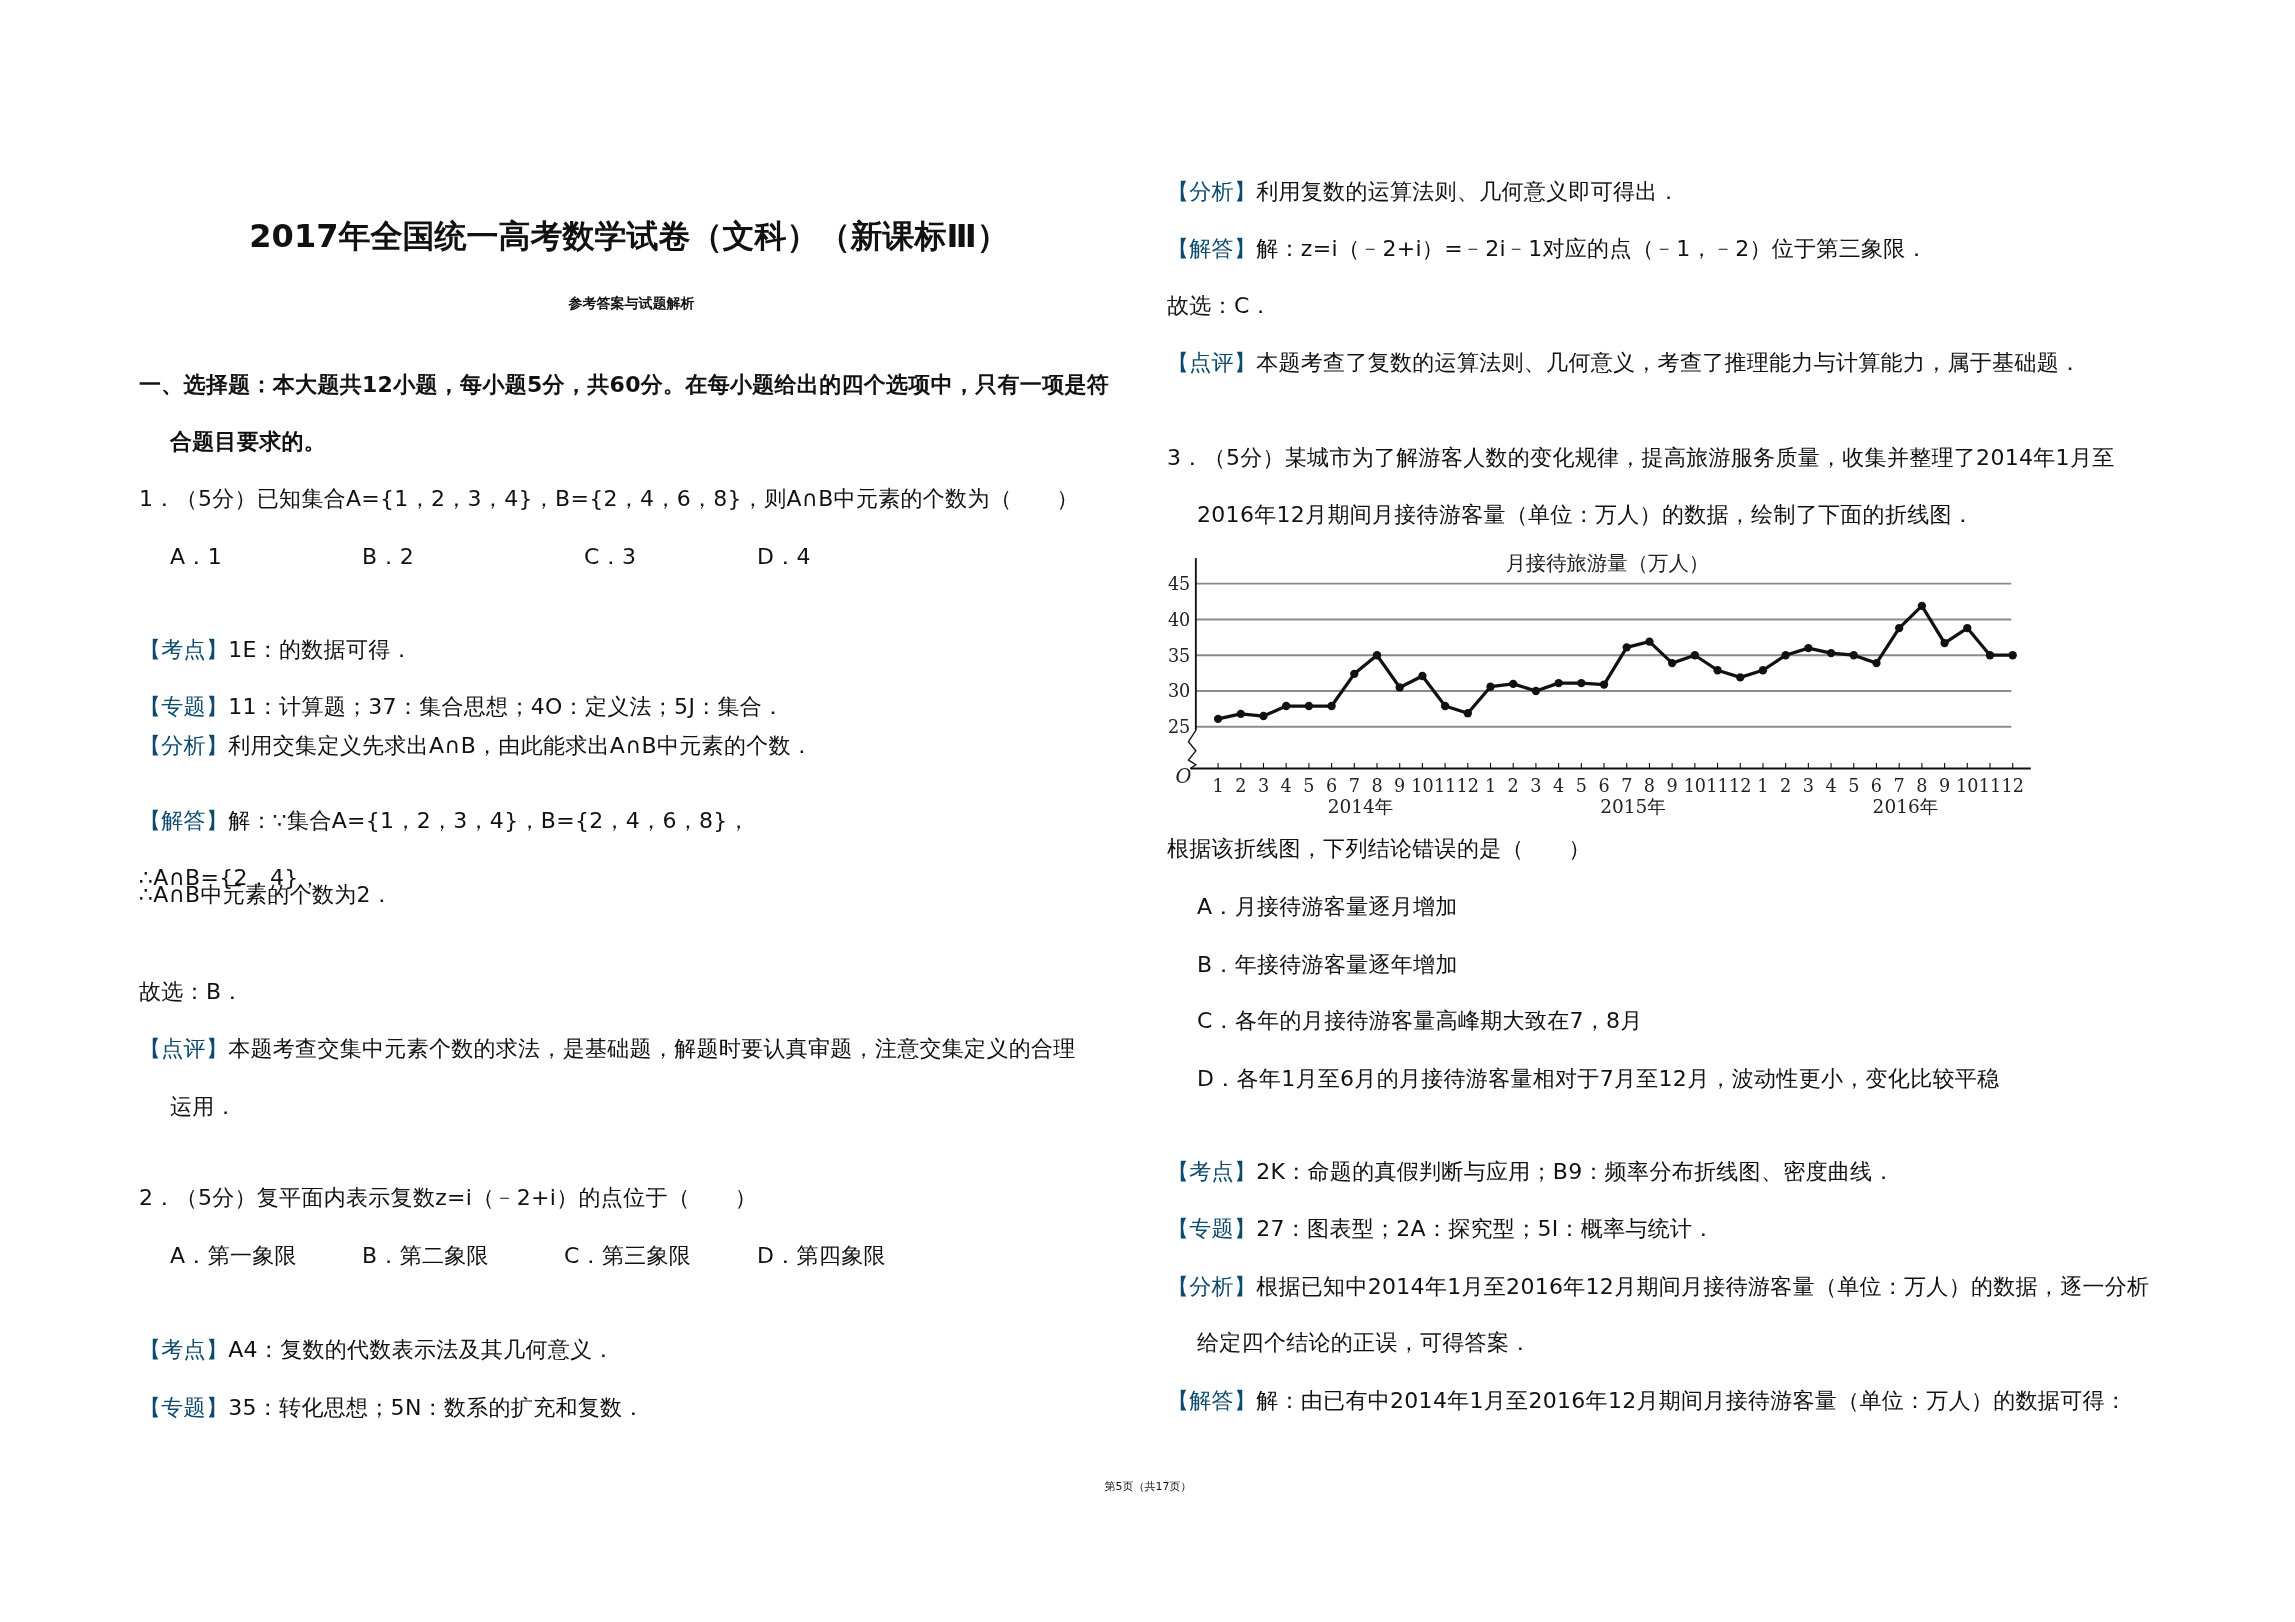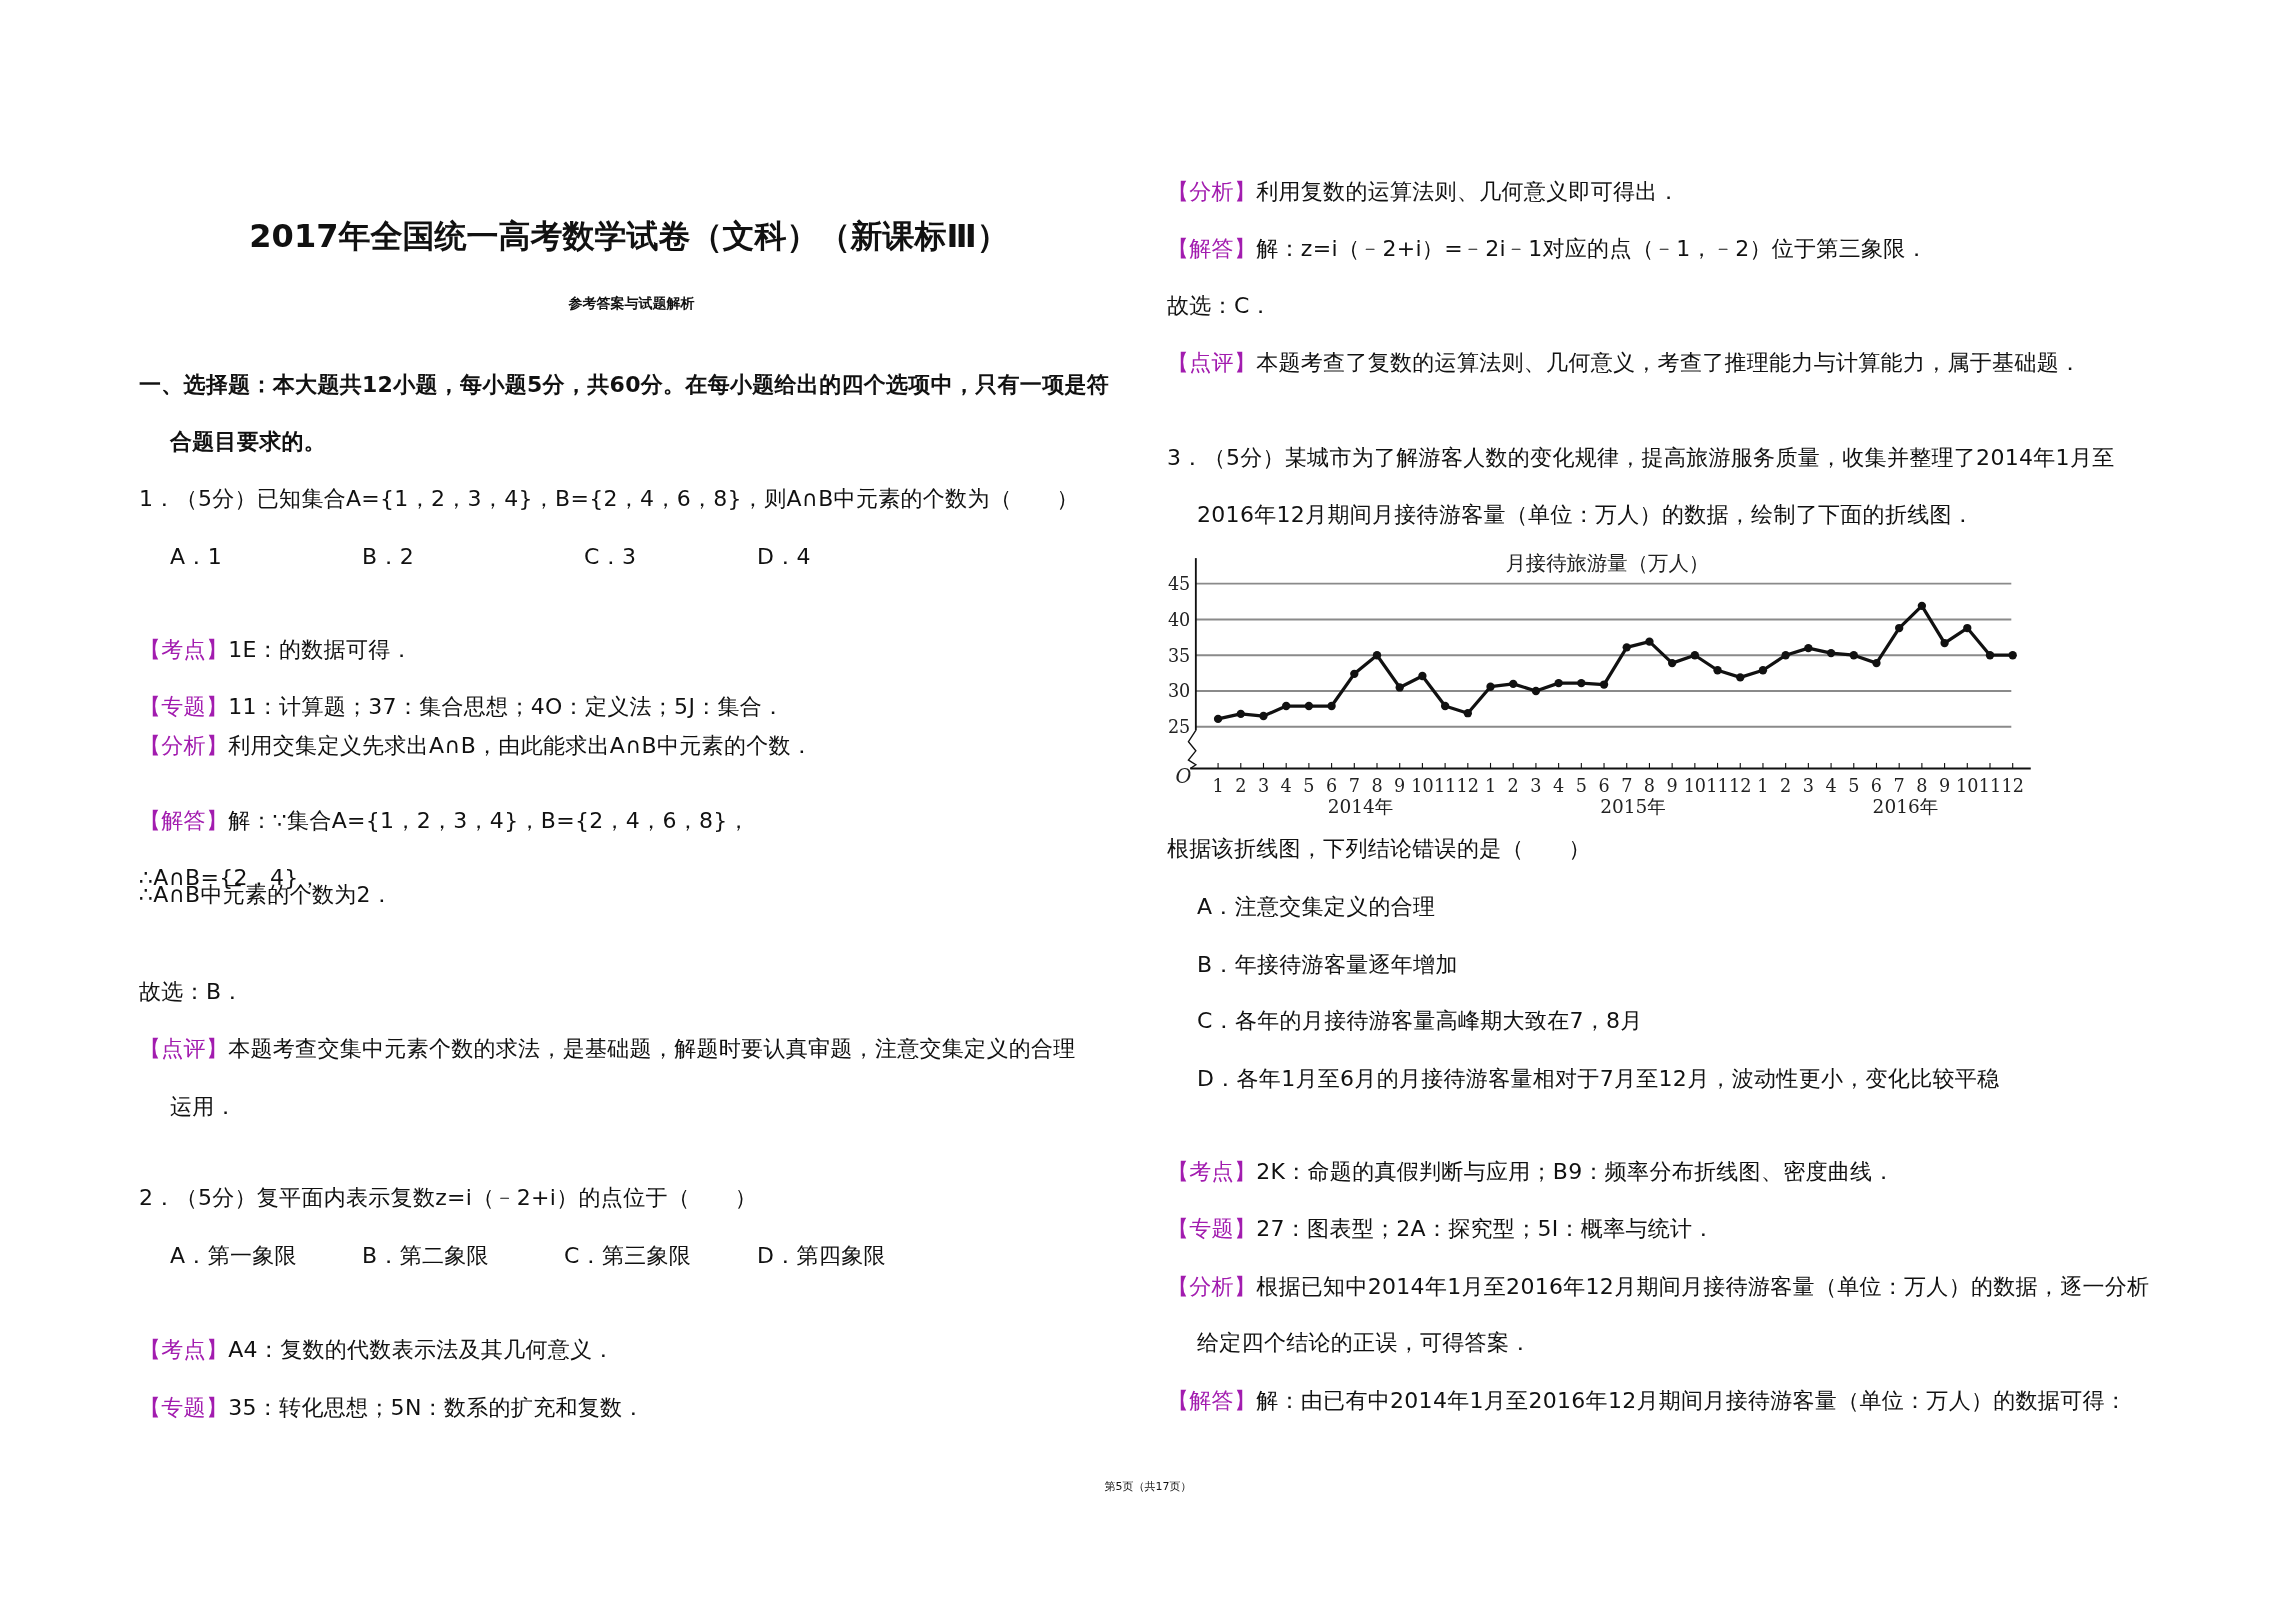--- a/index.html
+++ b/index.html
@@ -1,19 +1,19 @@
 <!DOCTYPE html>
 <html style="font-size:15px"><head>
 <meta charset="utf-8">
 <style>
   html, body { margin:0; padding:0; background:#ffffff; }
   body { width:2296px; height:1622px; position:relative; overflow:hidden;
          font-family:"DejaVu Sans","Liberation Sans",sans-serif; color:#111; }
   .ln { position:absolute; white-space:nowrap; font-size:22px; line-height:28px; transform:translateY(-14px); letter-spacing:0.3px; }
-  .lbl { color:#a21caf; }
+  .lbl { color:#0c4a6e; }
   .title { position:absolute; left:0; width:1258px; text-align:center; top:215px; font-size:32px; font-weight:bold; white-space:nowrap; }
   .subtitle { position:absolute; left:0; width:1263px; text-align:center; top:295px; font-size:14px; font-weight:bold; white-space:nowrap; }
   .bold { font-weight:bold; }
   .footer { position:absolute; left:0; width:2296px; text-align:center; top:1479px; font-size:11px; white-space:nowrap; }
   .chart { position:absolute; left:1164px; top:547px; width:881px; height:278px; }
   .chart svg text { font-family:"DejaVu Serif","Liberation Serif",serif; }
 </style>
 </head>
 <body>
 
@@ -181,21 +181,21 @@
       <circle cx="793" cy="87.46400000000003" r="4.5" fill="#111"></circle>
       <circle cx="817.5" cy="63.53200000000001" r="4.5" fill="#111"></circle>
       <circle cx="842" cy="103.67599999999999" r="4.5" fill="#111"></circle>
       <circle cx="866.5" cy="87.46400000000003" r="4.5" fill="#111"></circle>
       <circle cx="891" cy="116.8" r="4.5" fill="#111"></circle>
       <circle cx="915.5" cy="116.8" r="4.5" fill="#111"></circle>
     </svg>
 </div>
 
 <div class="ln" style="left:1167px;top:849px;">根据该折线图，下列结论错误的是（　　）</div>
-<div class="ln" style="left:1197px;top:907px;">A．注意交集定义的合理</div>
+<div class="ln" style="left:1197px;top:907px;">A．月接待游客量逐月增加</div>
 <div class="ln" style="left:1197px;top:965px;">B．年接待游客量逐年增加</div>
 <div class="ln" style="left:1197px;top:1021px;">C．各年的月接待游客量高峰期大致在7，8月</div>
 <div class="ln" style="left:1197px;top:1079px;">D．各年1月至6月的月接待游客量相对于7月至12月，波动性更小，变化比较平稳</div>
 
 <div class="ln" style="left:1167px;top:1172px;"><span class="lbl">【考点】</span><span>2K：命题的真假判断与应用；B9：频率分布折线图、密度曲线．</span></div>
 <div class="ln" style="left:1167px;top:1229px;"><span class="lbl">【专题】</span><span>27：图表型；2A：探究型；5I：概率与统计．</span></div>
 <div class="ln" style="left:1167px;top:1287px;"><span class="lbl">【分析】</span><span>根据已知中2014年1月至2016年12月期间月接待游客量（单位：万人）的数据，逐一分析</span></div>
 <div class="ln" style="left:1197px;top:1343px;">给定四个结论的正误，可得答案．</div>
 <div class="ln" style="left:1167px;top:1401px;"><span class="lbl">【解答】</span><span>解：由已有中2014年1月至2016年12月期间月接待游客量（单位：万人）的数据可得：</span></div>
 

